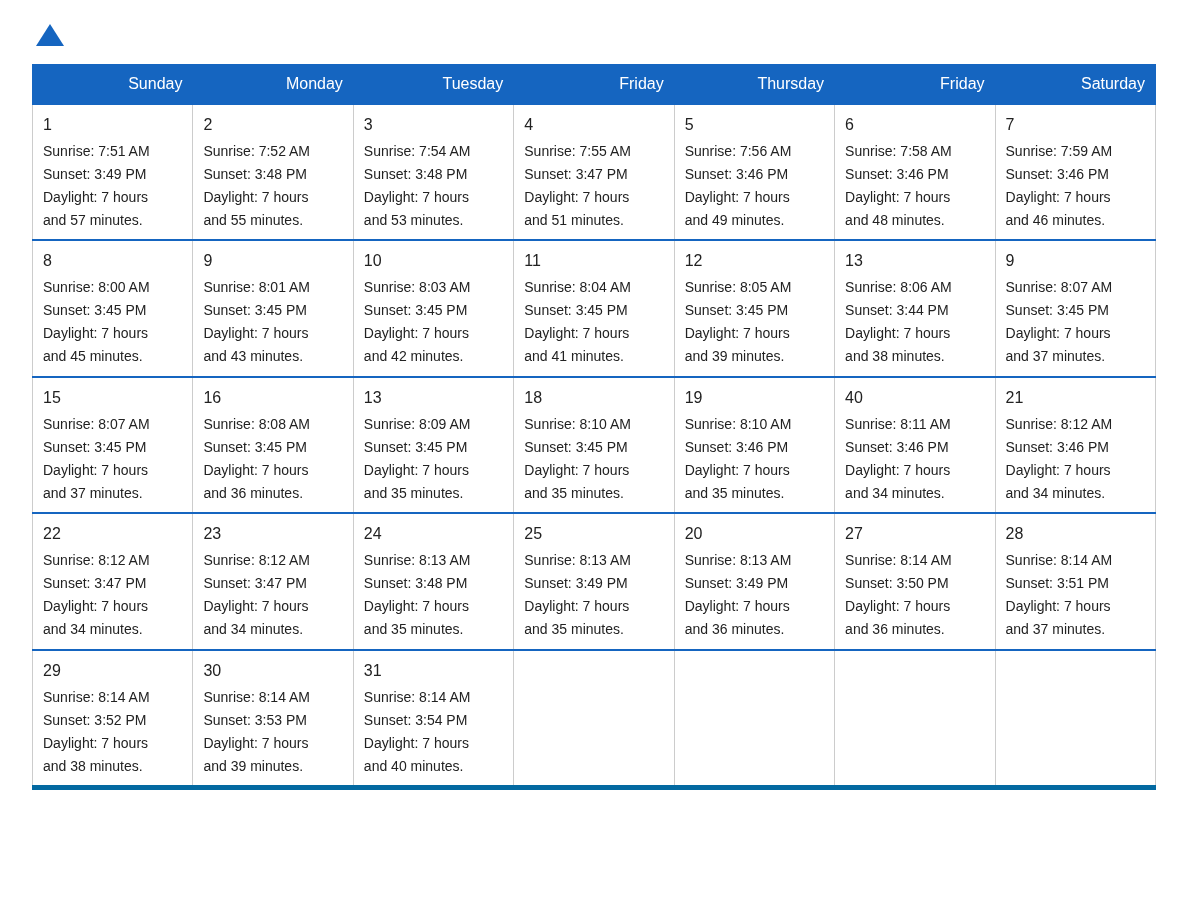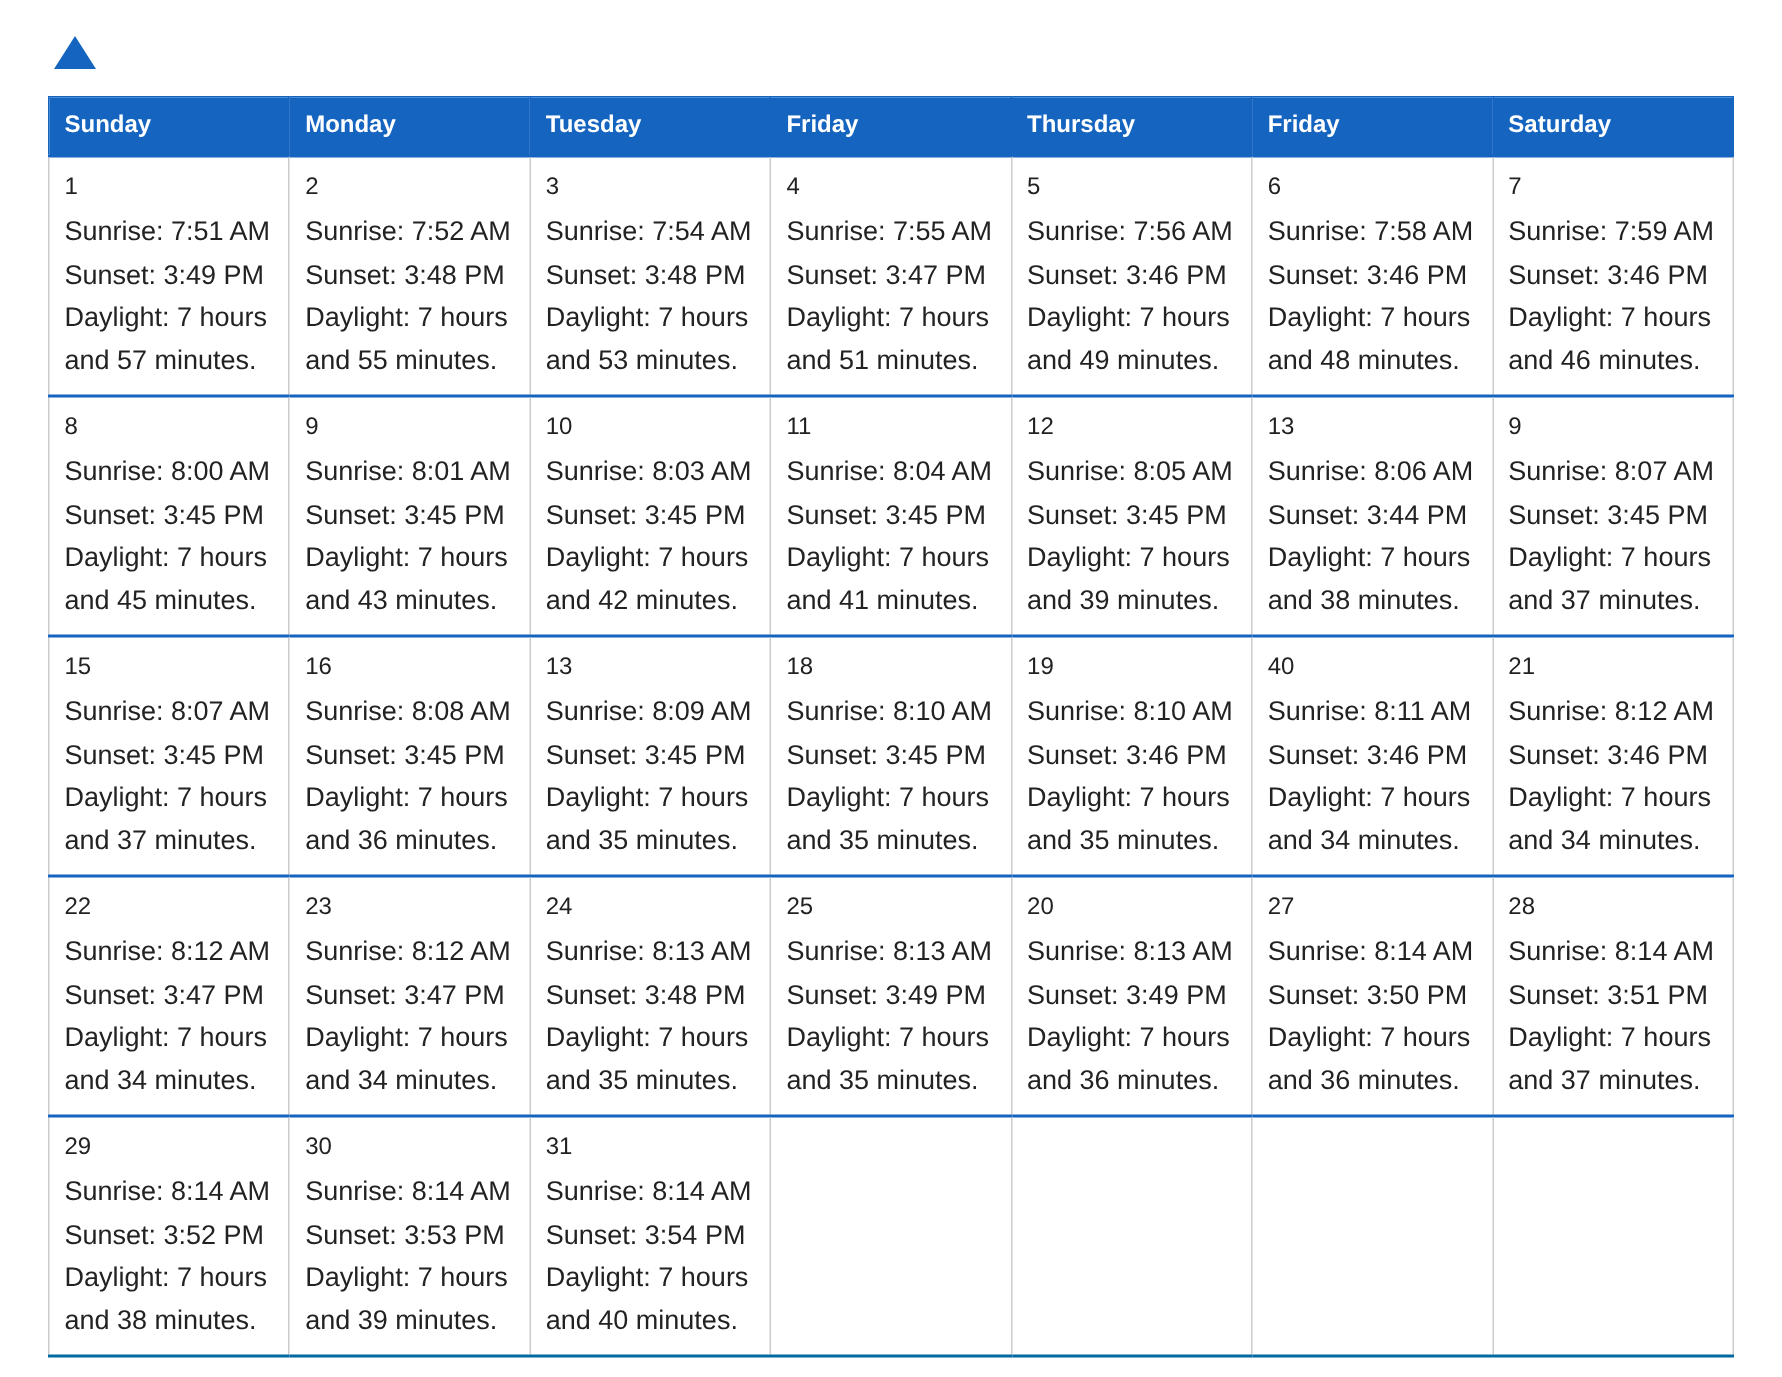--- a/index.html
+++ b/index.html
@@ -60,23 +60,23 @@
     }
     .calendar {
       width: 100%;
       border-collapse: collapse;
       margin-top: 18px;
     }
     .calendar thead tr th {
       background: #1565c0;
       color: #fff;
       font-size: 16px;
-      font-weight: bold;
+      font-weight: normal;
       padding: 10px 10px;
-      text-align: left;
+      text-align: right;
       border: 1px solid #1565c0;
     }
     .calendar tbody tr td {
       border-top: 2px solid #1565c0;
       border-left: 1px solid #ccc;
       border-right: 1px solid #ccc;
       border-bottom: 1px solid #eee;
       vertical-align: top;
       padding: 8px 10px;
       width: 14.28%;
@@ -85,30 +85,30 @@
       background: #fff;
       min-height: 100px;
     }
     .calendar tbody tr td:first-child {
       border-left: 1px solid #ccc;
     }
     .calendar tbody tr td:last-child {
       border-right: 1px solid #ccc;
     }
     .calendar tbody tr:last-child td {
-      border-bottom: 2px solid #0369a1;
+      border-bottom: 5px solid #0369a1;
     }
     .day-num {
       font-size: 16px;
       font-weight: normal;
       display: block;
       margin-bottom: 2px;
     }
     .day-info {
-      font-size: 18px;
+      font-size: 14px;
       color: #222;
       line-height: 1.6;
     }
     .empty-cell {
       background: #fff;
     }
   </style>
 </head>
 <body>
 

